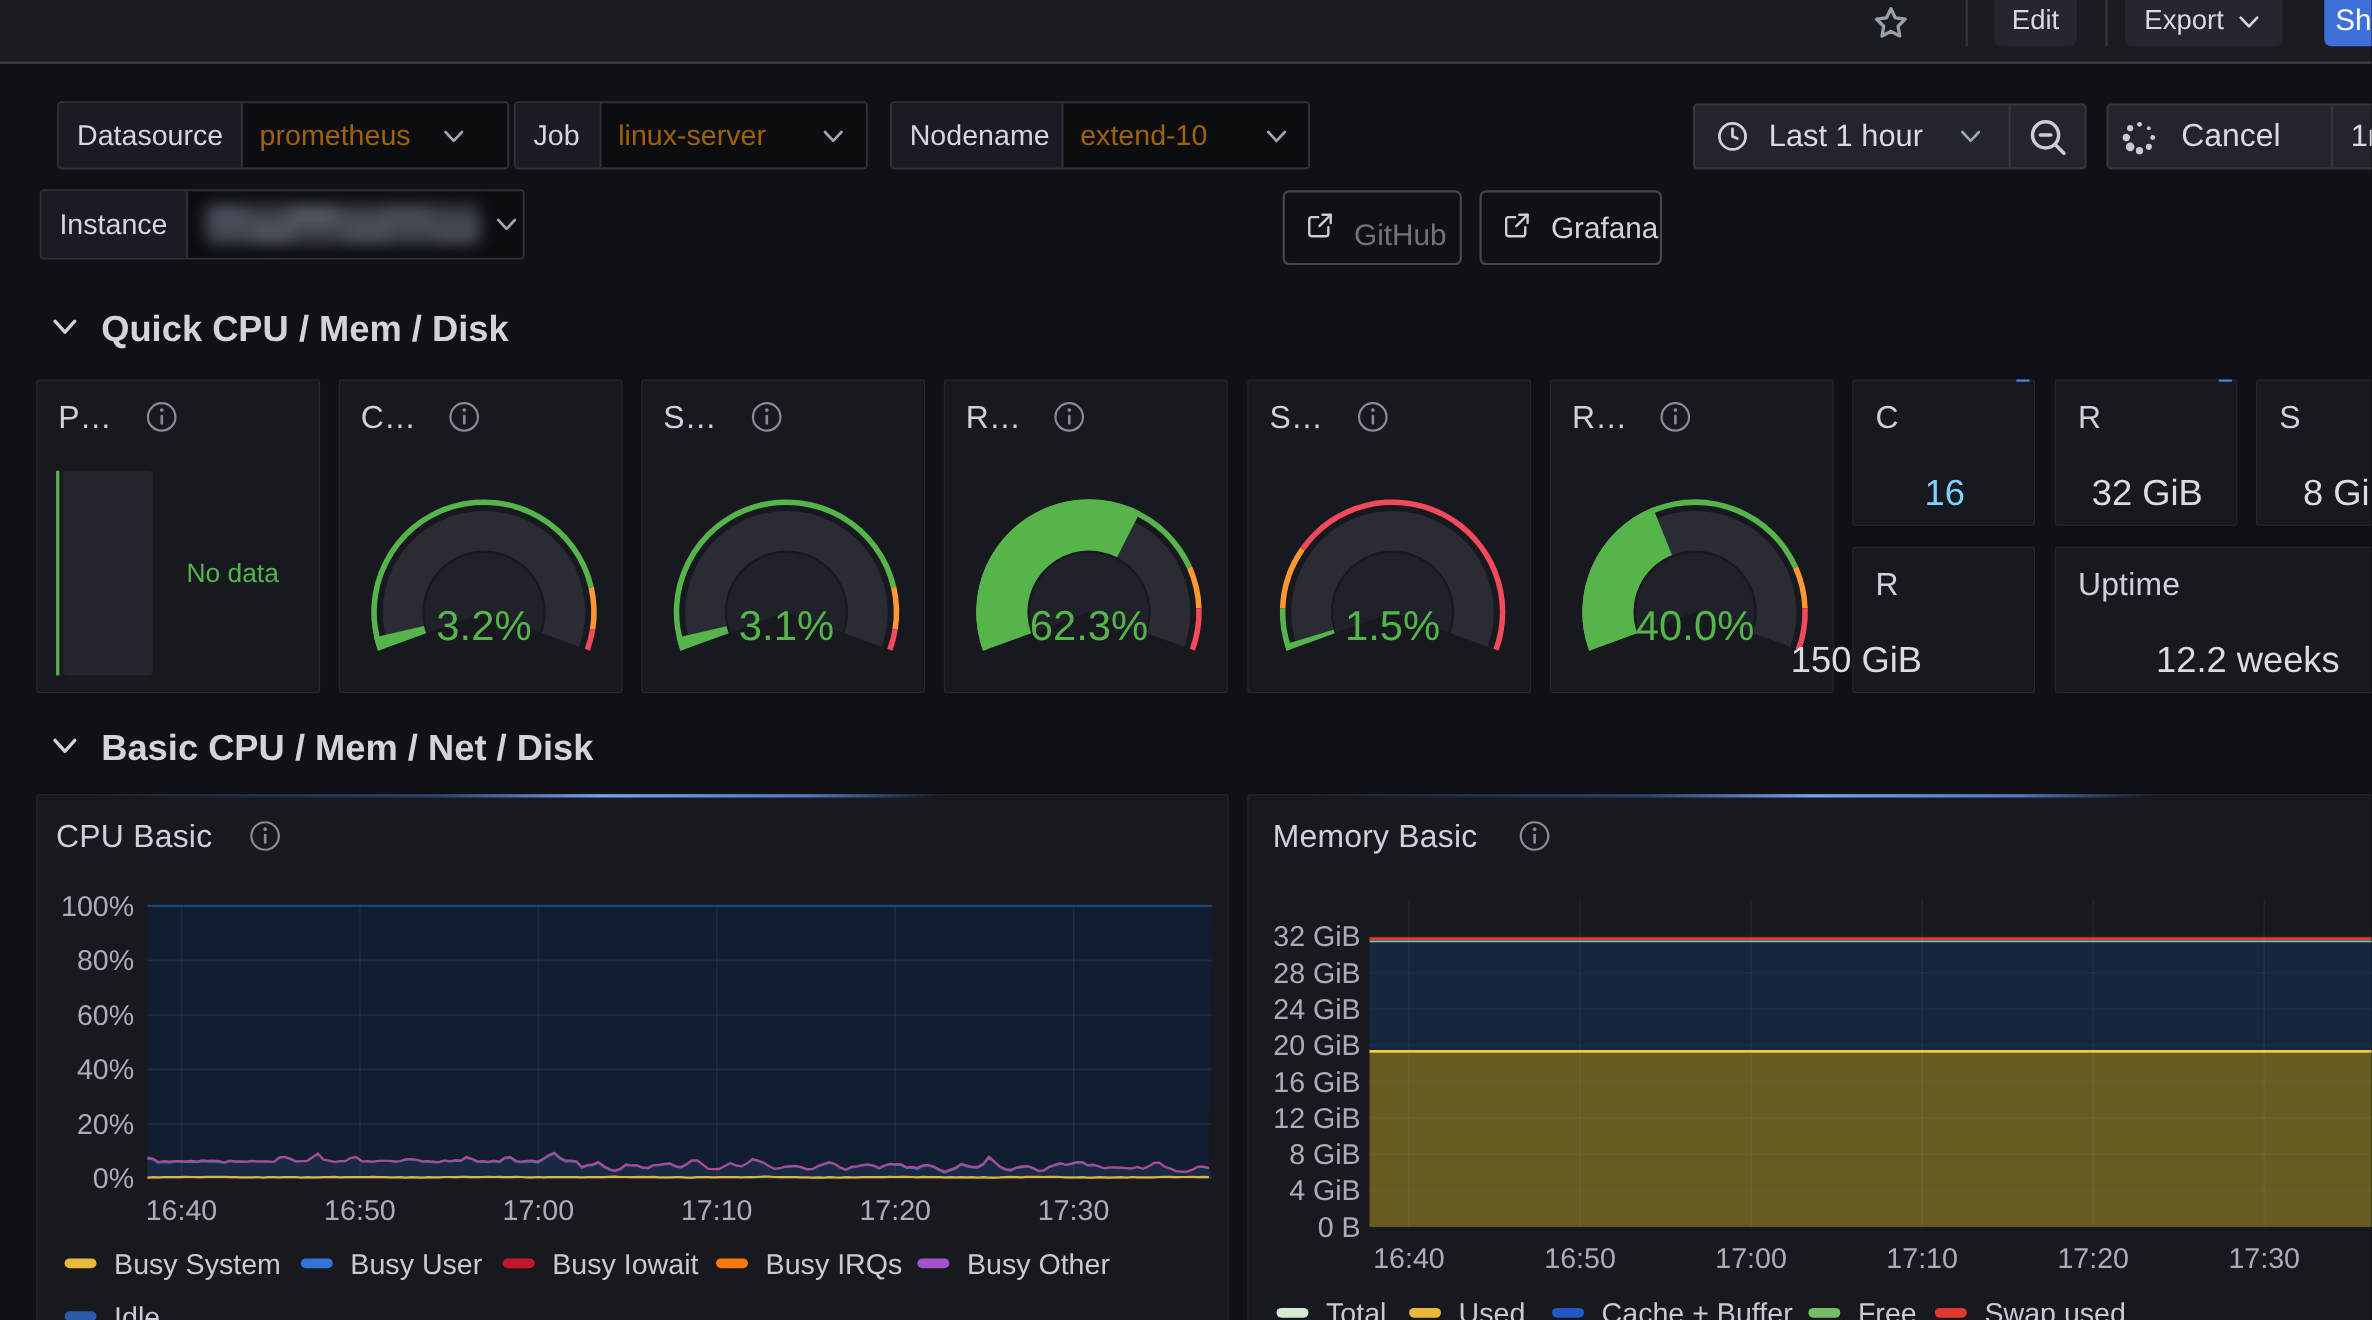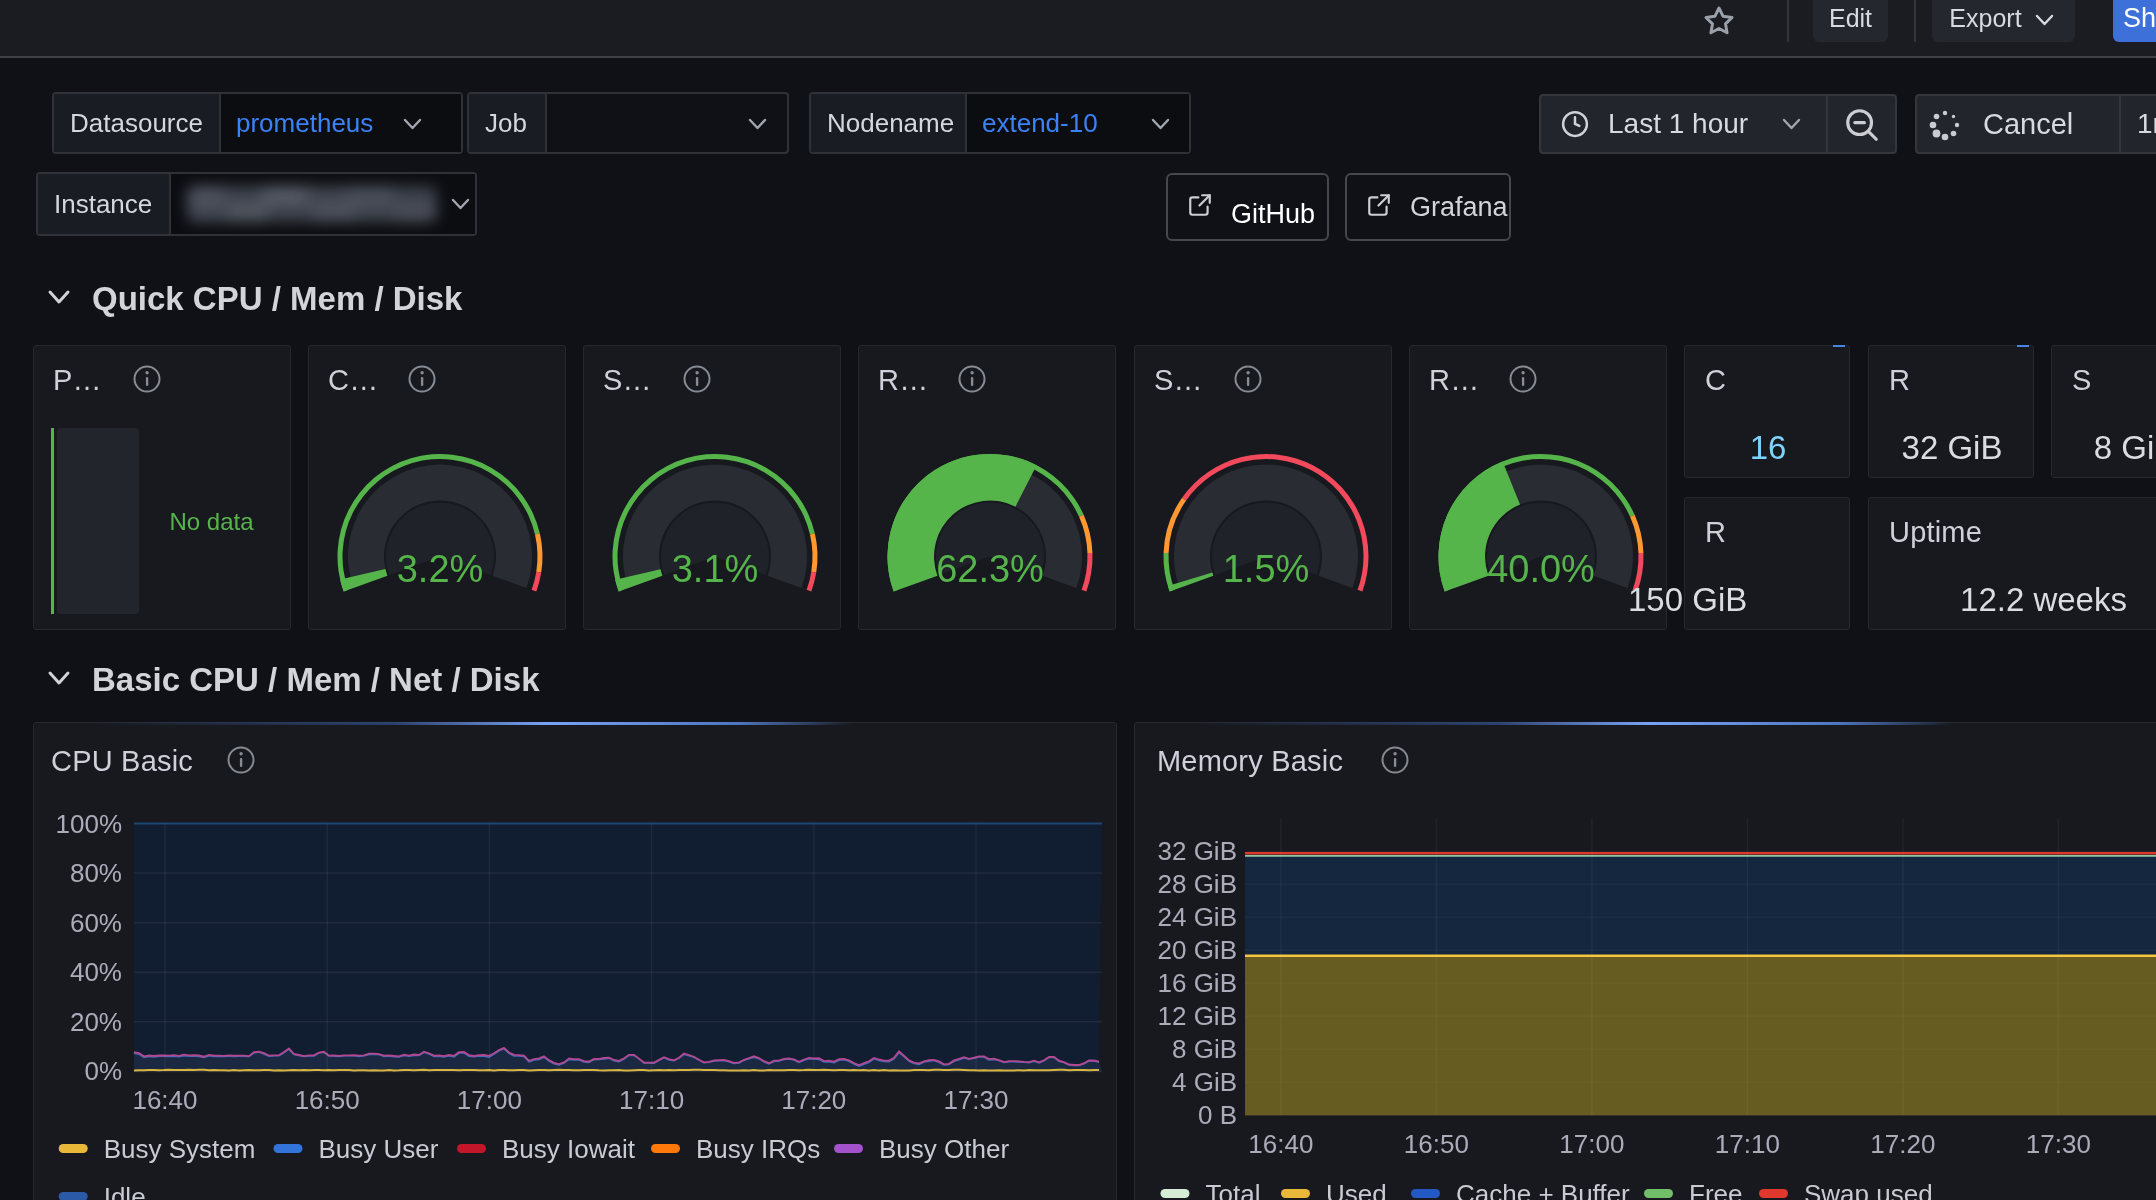--- a/index.html
+++ b/index.html
@@ -2,21 +2,21 @@
 <html><head><meta charset="utf-8"><style>
 * { margin:0; padding:0; box-sizing:border-box; }
 body { width:2156px; height:1200px; overflow:hidden; background:#0f1116;
   font-family:"Liberation Sans", sans-serif; position:relative; }
 .abs { position:absolute; }
 .panel { position:absolute; background:#17191f; border:1px solid #26282f; border-radius:3px; }
 .ptitle { position:absolute; font-size:29px; font-weight:500; color:#cfd0da; letter-spacing:0.2px; }
 .stitle { position:absolute; font-size:33px; font-weight:600; color:#d2d4da; }
 .ctrl { position:absolute; border:2px solid #2e3138; border-radius:4px; display:flex; }
 .clabel { background:#1a1c23; color:#d5d7dd; font-size:26px; display:flex; align-items:center; padding:0 16px; border-right:2px solid #2e3138; }
-.cvalue { background:#0c0d11; color:#3b82f6; font-size:26px; display:flex; align-items:center; padding:0 15px; position:relative; }
+.cvalue { background:#0c0d11; color:#a16207; font-size:26px; display:flex; align-items:center; padding:0 15px; position:relative; }
 .btn { position:absolute; background:#25272e; border-radius:6px; color:#d8dadf; font-size:25px; display:flex; align-items:center; justify-content:center; }
 </style></head><body>
 
 <div class="abs" style="left:0;top:0;width:2156px;height:58px;background:#1a1c22;border-bottom:2px solid #3e4046"></div>
 <svg class="abs" style="left:1702px;top:4px" width="34" height="34" viewBox="0 0 24 24">
 <path d="M12 2.8 L14.8 8.6 L21.2 9.5 L16.6 14 L17.7 20.3 L12 17.3 L6.3 20.3 L7.4 14 L2.8 9.5 L9.2 8.6 Z" fill="none" stroke="#9ba0a8" stroke-width="2.1" stroke-linejoin="round"></path>
   </svg>
 <div class="abs" style="left:1787px;top:0;width:2px;height:42px;background:#33353b"></div>
 <div class="abs" style="left:1914px;top:0;width:2px;height:42px;background:#33353b"></div>
 <div class="btn" style="left:1813px;top:-6px;width:75px;height:48px;">Edit</div>
@@ -29,20 +29,21 @@
 <div class="btn" style="left:2113px;top:-6px;width:130px;height:48px;background:#3d71d9;color:#ffffff;font-size:27px;justify-content:flex-start;padding-left:10px">Share</div>
 <div class="ctrl" style="left:52px;top:92px;width:411px;height:62px;">
 <div class="clabel" style="width:167px">Datasource</div>
 <div class="cvalue" style="flex:1">prometheus</div>
   </div>
 <svg style="position:absolute;left:401.5px;top:117.0px" width="21" height="14">
     <polyline points="3,3 10.5,11 18,3" fill="none" stroke="#a2a6ae" stroke-width="2.4" stroke-linecap="round" stroke-linejoin="round"></polyline>
   </svg>
 <div class="ctrl" style="left:467px;top:92px;width:322px;height:62px;">
 <div class="clabel" style="width:78px">Job</div>
+<div class="cvalue" style="flex:1">linux-server</div>
   </div>
 <svg style="position:absolute;left:746.5px;top:117.0px" width="21" height="14">
     <polyline points="3,3 10.5,11 18,3" fill="none" stroke="#a2a6ae" stroke-width="2.4" stroke-linecap="round" stroke-linejoin="round"></polyline>
   </svg>
 <div class="ctrl" style="left:809px;top:92px;width:382px;height:62px;">
 <div class="clabel" style="width:156px">Nodename</div>
 <div class="cvalue" style="flex:1">extend-10</div>
   </div>
 <svg style="position:absolute;left:1149.5px;top:117.0px" width="21" height="14">
     <polyline points="3,3 10.5,11 18,3" fill="none" stroke="#a2a6ae" stroke-width="2.4" stroke-linecap="round" stroke-linejoin="round"></polyline>
@@ -97,21 +98,21 @@
   </div>
 <svg style="position:absolute;left:449.5px;top:197.0px" width="21" height="14">
     <polyline points="3,3 10.5,11 18,3" fill="none" stroke="#a2a6ae" stroke-width="2.4" stroke-linecap="round" stroke-linejoin="round"></polyline>
   </svg>
 <div class="abs" style="left:1166px;top:173px;width:163px;height:68px;border:2px solid #44474d;border-radius:6px;"></div>
 <svg style="position:absolute;left:1187px;top:192px" width="26" height="26" viewBox="0 0 24 24">
     <path d="M19 13.5 V19 a2 2 0 0 1 -2 2 H5 a2 2 0 0 1 -2 -2 V7 a2 2 0 0 1 2 -2 h5.5" fill="none" stroke="#ccced4" stroke-width="2" stroke-linecap="round"></path>
     <path d="M14 3 h7 v7" fill="none" stroke="#ccced4" stroke-width="2" stroke-linecap="round" stroke-linejoin="round"></path>
     <path d="M21 3 L11.5 12.5" fill="none" stroke="#ccced4" stroke-width="2" stroke-linecap="round"></path>
   </svg>
-<div class="abs" style="left:1231px;top:173px;height:82px;display:flex;align-items:center;color:#ffffff;font-size:27px">GitHub</div>
+<div class="abs" style="left:1231px;top:173px;height:82px;display:flex;align-items:center;color:#737373;font-size:27px">GitHub</div>
 <div class="abs" style="left:1345px;top:173px;width:166px;height:68px;border:2px solid #44474d;border-radius:6px;"></div>
 <svg style="position:absolute;left:1366px;top:192px" width="26" height="26" viewBox="0 0 24 24">
     <path d="M19 13.5 V19 a2 2 0 0 1 -2 2 H5 a2 2 0 0 1 -2 -2 V7 a2 2 0 0 1 2 -2 h5.5" fill="none" stroke="#ccced4" stroke-width="2" stroke-linecap="round"></path>
     <path d="M14 3 h7 v7" fill="none" stroke="#ccced4" stroke-width="2" stroke-linecap="round" stroke-linejoin="round"></path>
     <path d="M21 3 L11.5 12.5" fill="none" stroke="#ccced4" stroke-width="2" stroke-linecap="round"></path>
   </svg>
 <div class="abs" style="left:1410px;top:173px;height:68px;display:flex;align-items:center;color:#d2d4d9;font-size:27px">Grafana</div>
 <svg style="position:absolute;left:47.0px;top:289.0px" width="24" height="16">
     <polyline points="3,3 12.0,13 21,3" fill="none" stroke="#d0d2d8" stroke-width="3" stroke-linecap="round" stroke-linejoin="round"></polyline>
   </svg>

